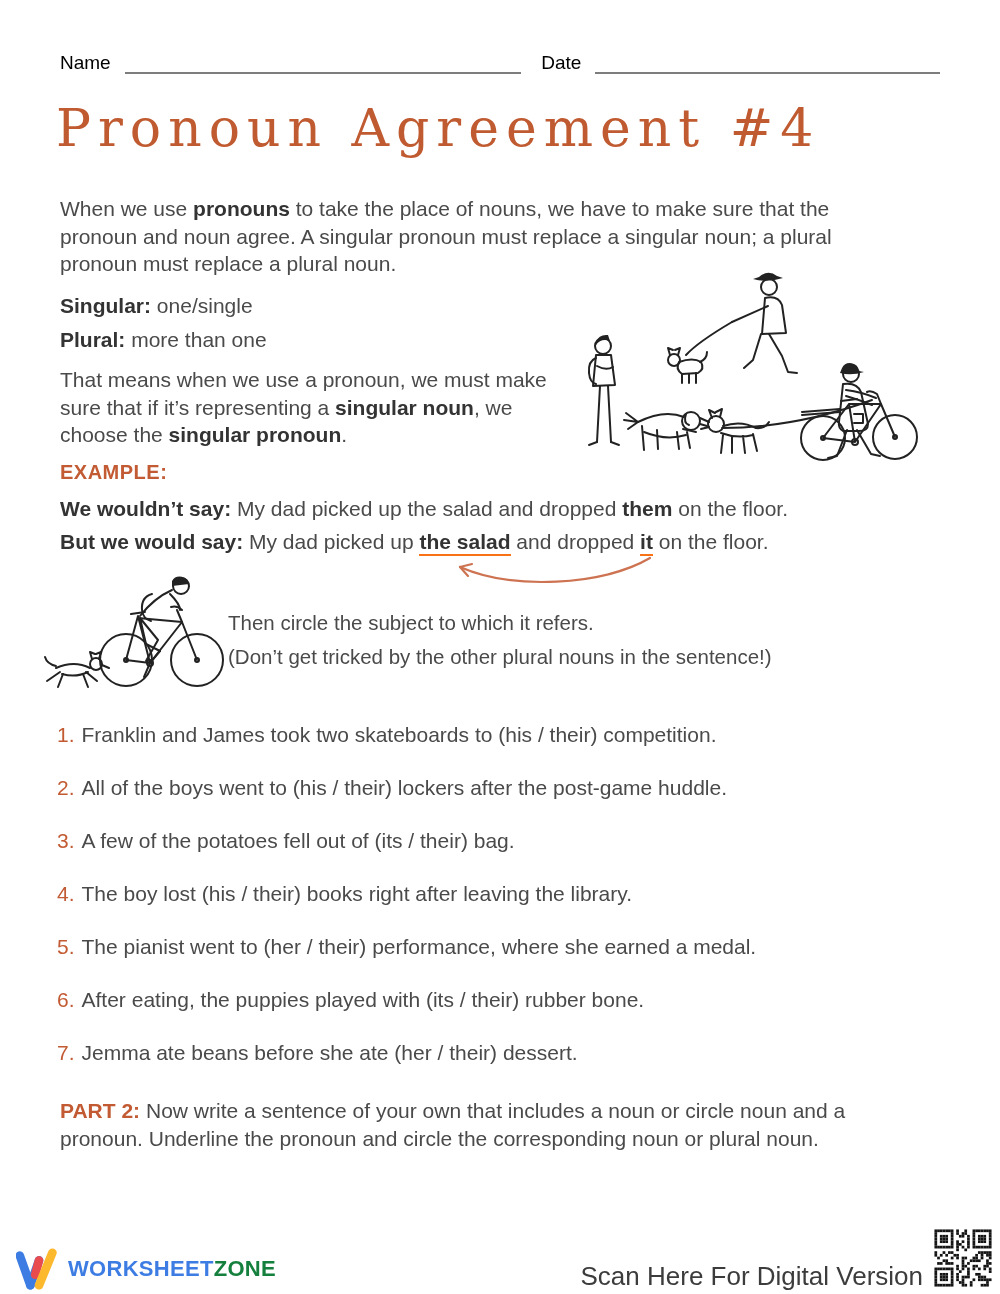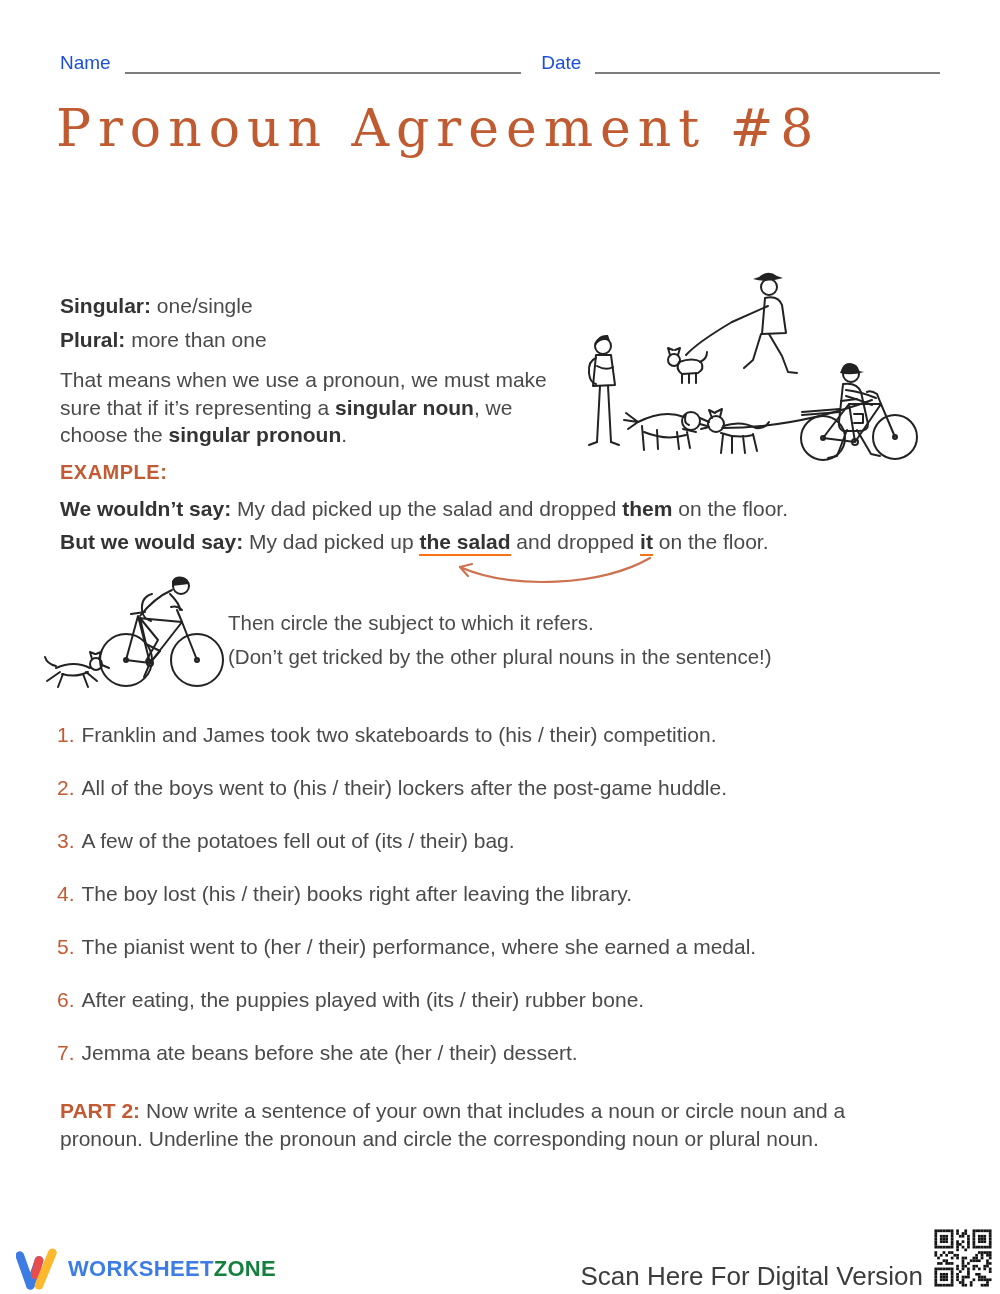--- a/index.html
+++ b/index.html
@@ -1,21 +1,21 @@
 <!DOCTYPE html>
 <html><head>
 <meta charset="utf-8">
 <style>
   html,body{margin:0;padding:0;background:#ffffff;}
   .page{position:relative;width:1000px;height:1294px;background:#fff;overflow:hidden;
         font-family:"Liberation Sans",sans-serif;color:#4a4a4a;}
 
   
   .name-date{position:absolute;left:60px;right:60px;top:50px;display:flex;align-items:flex-end;
-             font-size:19px;color:#1d4ed8;}
+             font-size:19px;color:#000000;}
   .blank{border-bottom:2px solid #7d7d7d;height:22px;}
   .blank.name{flex:1.07;margin-left:14px;}
   .blank.date{flex:0.93;margin-left:14px;}
   .date-label{margin-left:20px;}
 
   
   .title{position:absolute;left:56px;top:98px;margin:0;font-family:"DejaVu Serif",serif;
          font-weight:400;font-size:52px;color:#c05a30;letter-spacing:7px;white-space:nowrap;}
 
   .para{position:absolute;margin:0;font-size:21px;line-height:27.5px;}
@@ -65,22 +65,23 @@
 
 <div class="page">
 
   <div class="name-date">
     <span>Name</span>
     <span class="blank name"></span>
     <span class="date-label">Date</span>
     <span class="blank date"></span>
   </div>
 
-  <h1 class="title">Pronoun Agreement #8</h1>
-
+  <h1 class="title">Pronoun Agreement #4</h1>
+
+  <p class="para" id="intro"><span>When we use </span><span class="b">pronouns</span><span> to take the place of nouns, we have to make sure that the pronoun and noun agree. A singular pronoun must replace a singular noun; a plural pronoun must replace a plural noun.</span></p>
   <p class="para" id="plural"><span class="b">Plural:</span><span> more than one</span></p>
   <p class="para" id="singular"><span class="b">Singular:</span><span> one/single</span></p>
   <p class="para" id="thatmeans"><span>That means when we use a pronoun, we must make sure that if it’s representing a </span><span class="b">singular noun</span><span>, we choose the </span><span class="b">singular pronoun</span><span>.</span></p>
 
   <svg id="scene" class="illu ink" width="370" height="208" viewBox="0 0 370 208">
 
     <g>
       <path class="fill" d="M26 86 q3 -8 12 -7 l2 6 q-9 -3 -14 4 z"></path>
       <circle cx="33" cy="90" r="8"></circle>
       <path d="M26 99 l15 0 l4 30 l-22 1 z"></path>

